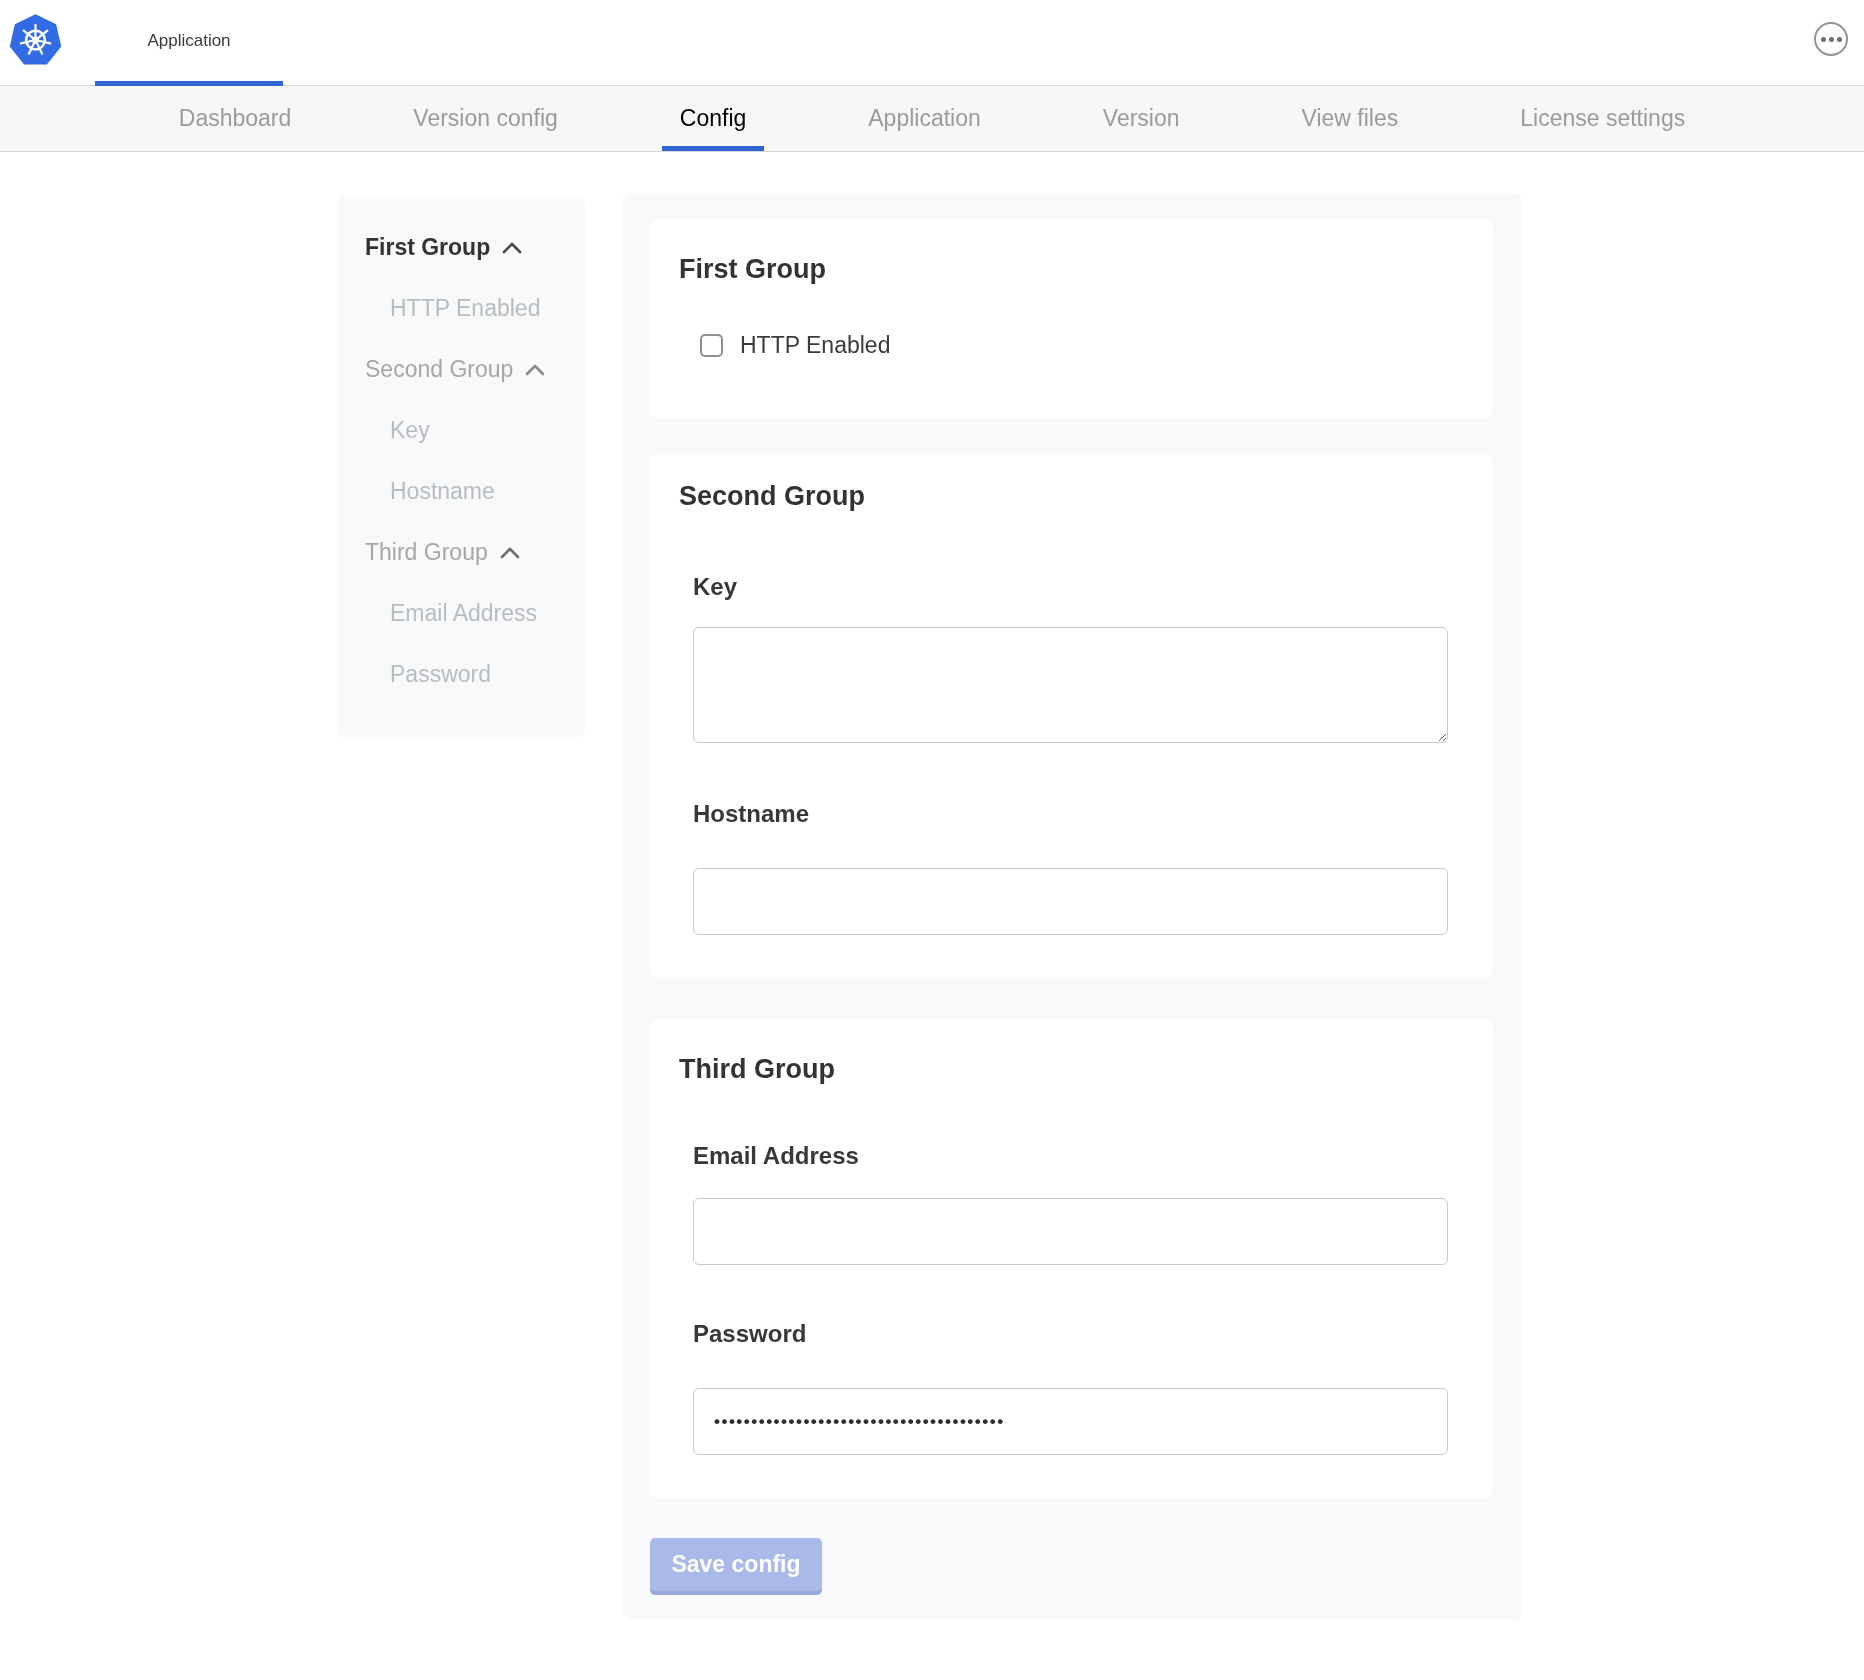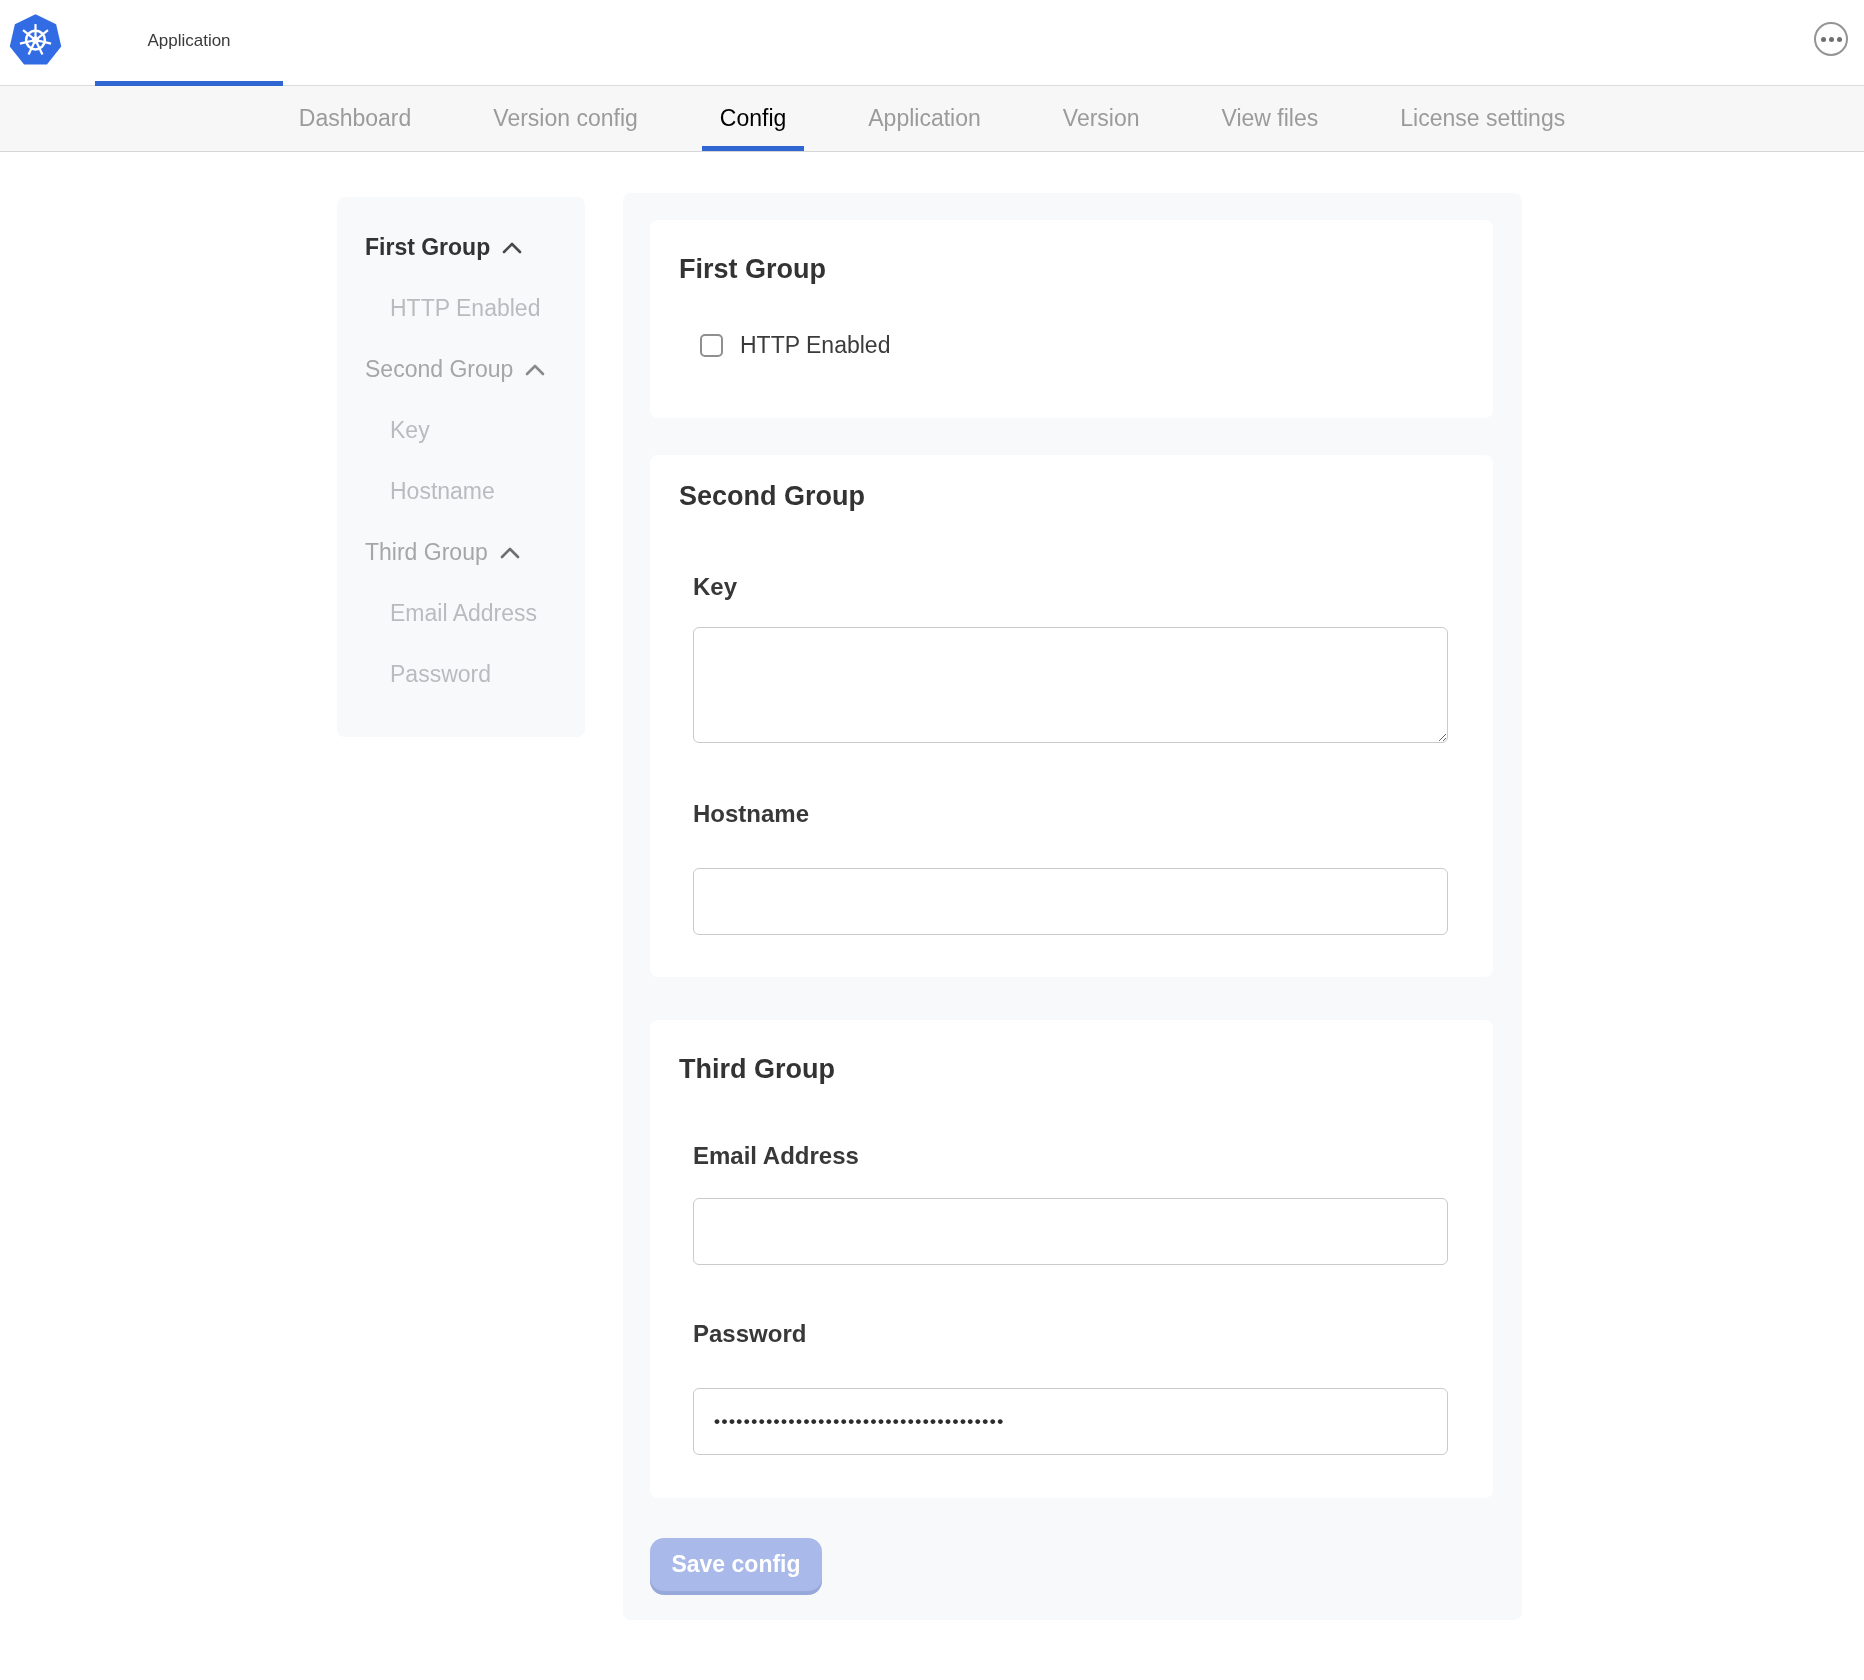--- a/index.html
+++ b/index.html
@@ -14,21 +14,21 @@
            align-items:center;justify-content:center;font-size:17px;color:#3a3a3a;
            border-bottom:5px solid #3066d1;box-sizing:border-box;cursor:pointer;}
   .menu-btn{position:absolute;right:16px;top:22px;width:34px;height:34px;border-radius:50%;
             border:2px solid #949494;box-sizing:border-box;display:flex;align-items:center;
             justify-content:center;gap:3px;background:#fff;cursor:pointer;}
   .menu-btn .dot{width:5px;height:5px;border-radius:50%;background:#6f6f6f;}
 
   
   .subnav{position:absolute;left:0;top:86px;width:100%;height:66px;background:#f7f7f8;
           border-bottom:1px solid #d6d6d6;box-sizing:border-box;display:flex;
-          justify-content:center;gap:70px;}
+          justify-content:center;gap:110px;}
   .subnav .tab{position:relative;display:flex;align-items:center;font-size:23px;
                color:#9b9b9b;padding:0 6px;cursor:pointer;white-space:nowrap;}
   .subnav .tab.active{color:#000000;}
   .subnav .tab.active::after{content:"";position:absolute;left:-12px;right:-12px;bottom:0;
                height:5px;background:#3066d1;}
 
   
   .sidebar{position:absolute;left:337px;top:197px;width:248px;height:540px;background:#f8f9fb;
            border-radius:8px;box-sizing:border-box;padding:20px 0 0 28px;}
   .side-item{height:61px;display:flex;align-items:center;font-size:23px;color:#a6a6a6;
@@ -52,21 +52,21 @@
   .text-area{height:116px;resize:both;}
   .text-input{height:67px;}
   .pw{font-size:17px;font-weight:700;letter-spacing:1.5px;padding-left:20px;}
 
   .check-row{position:absolute;left:50px;top:112px;display:flex;align-items:center;gap:17px;}
   .check-row input[type=checkbox]{appearance:none;-webkit-appearance:none;width:23px;height:23px;
         border:2px solid #8f8f8f;border-radius:5px;background:#fff;margin:0;cursor:pointer;}
   .check-label{font-size:23px;font-weight:500;color:#3b3b3b;}
 
   .save-btn{position:absolute;left:27px;top:1345px;width:172px;height:53px;border:none;
-        border-radius:14px;background:#a9b9ea;color:#fff;font-family:"Liberation Sans",sans-serif;
+        border-radius:5px;background:#a9b9ea;color:#fff;font-family:"Liberation Sans",sans-serif;
         font-size:23px;font-weight:700;box-shadow:0 4px 0 #97a8da;cursor:default;}
 </style>
 </head>
 <body>
 
 <div class="page">
 
   <div class="header">
     <svg class="logo" viewBox="0 0 100 100">
       <polygon points="50,4 87.5,22.1 96.8,62.7 70.8,95.3 29.2,95.3 3.2,62.7 12.5,22.1" fill="#326ce5"></polygon>

